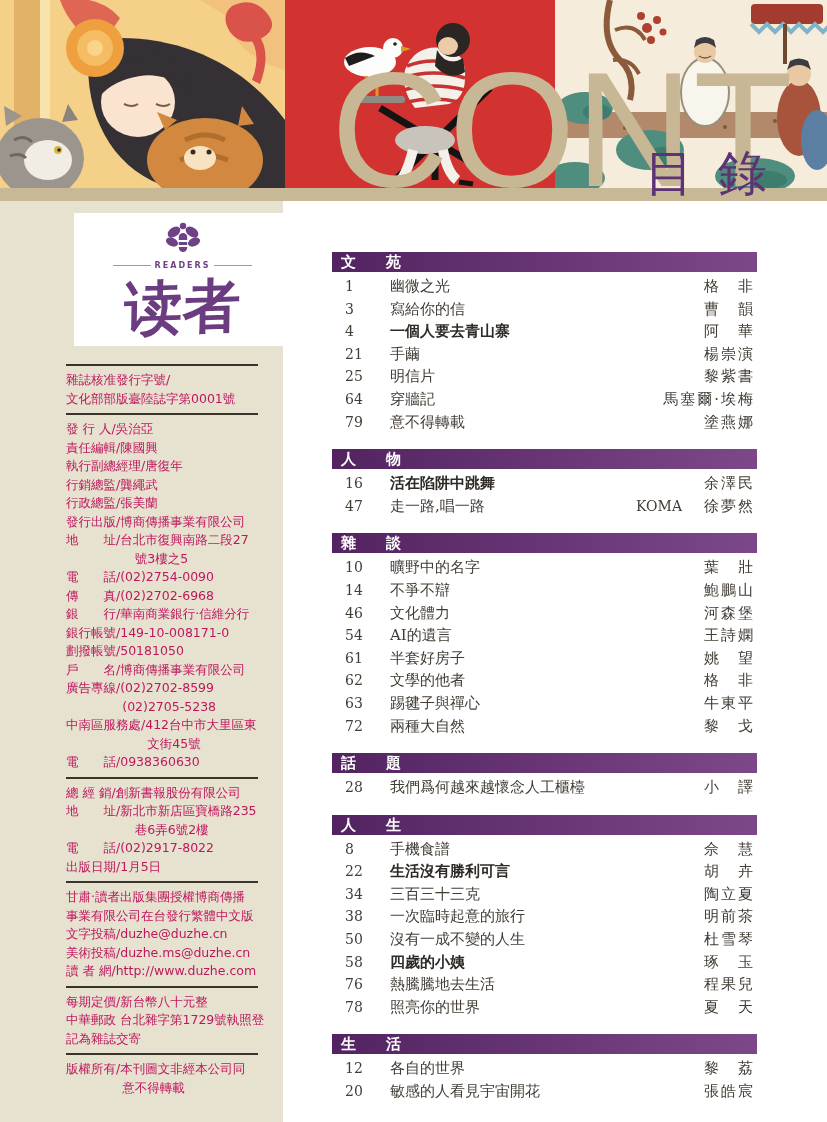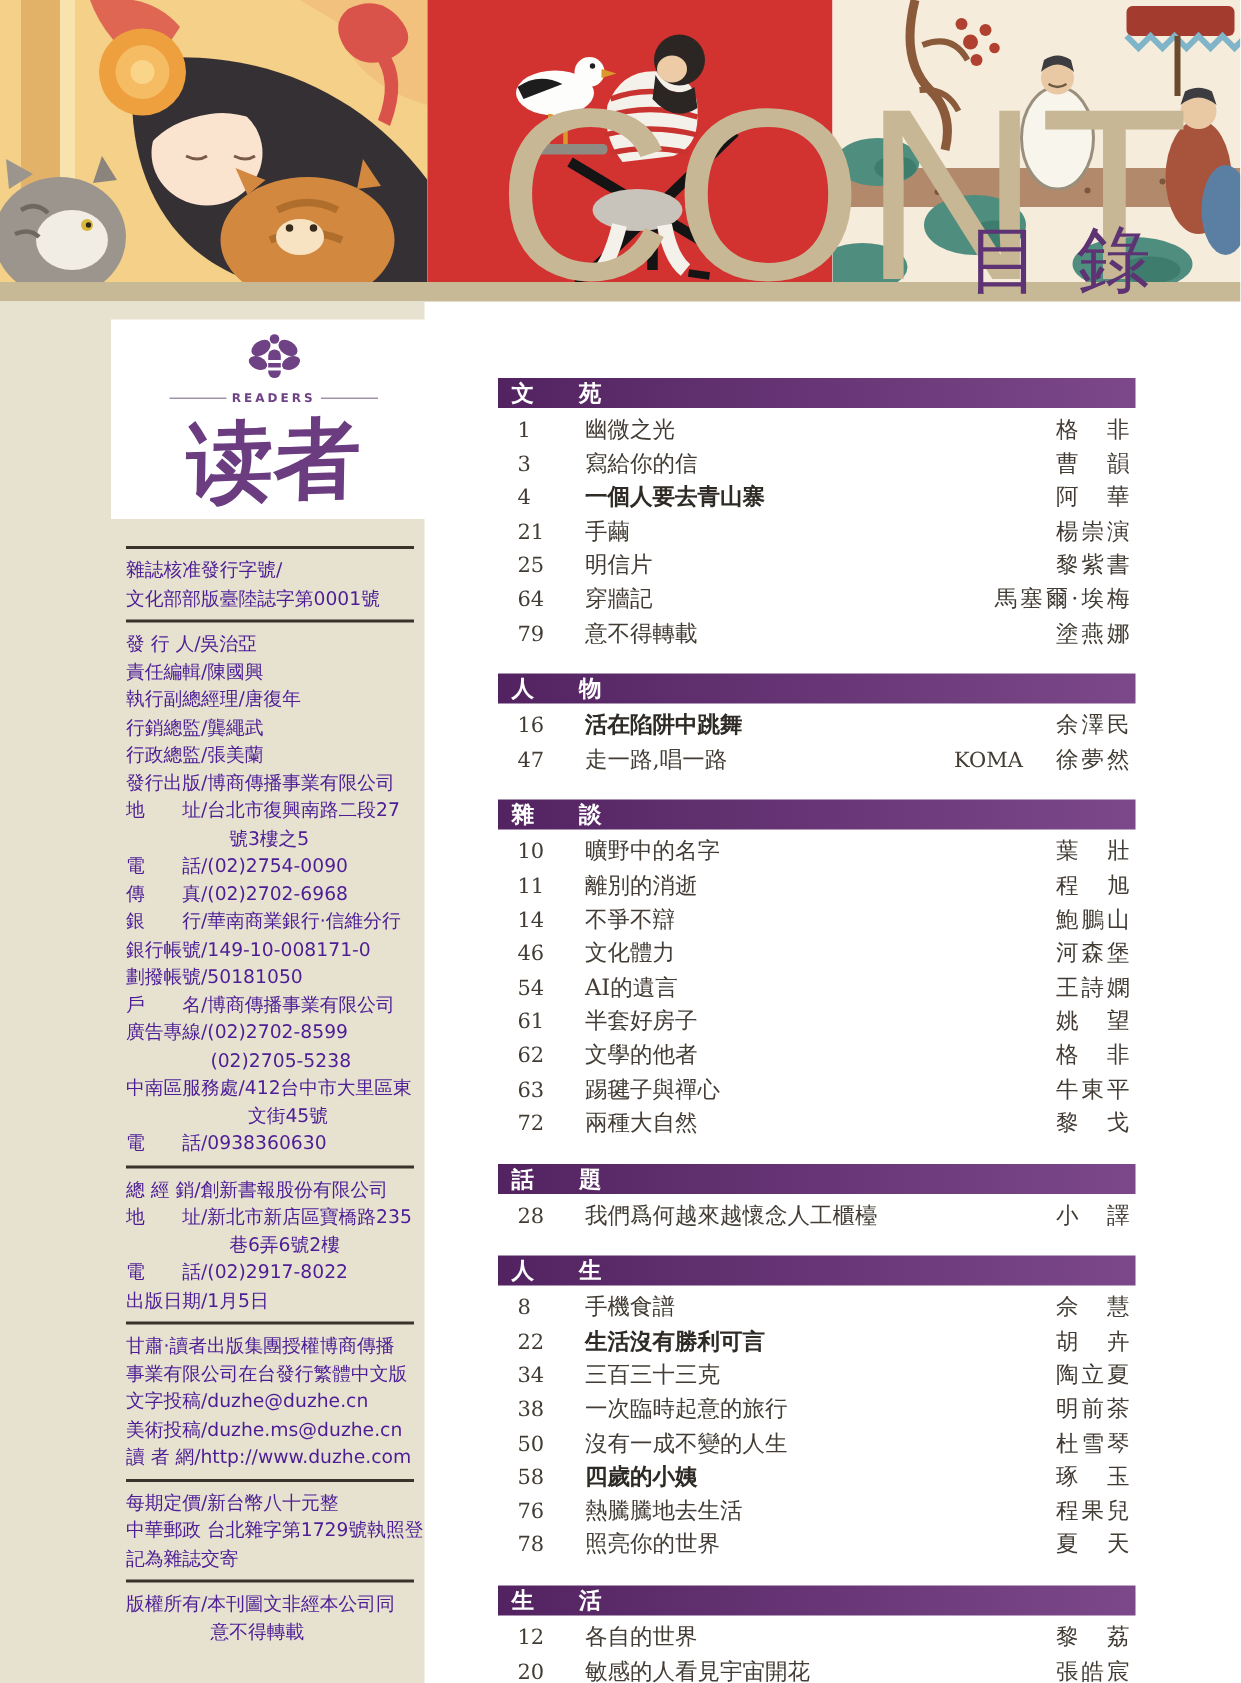--- a/index.html
+++ b/index.html
@@ -20,21 +20,21 @@
         font-family:Liberation Serif, serif;font-size:49px;line-height:56px;
         color:#5d3374;letter-spacing:24px;white-space:nowrap}
   
   .sidebar{position:absolute;left:0;top:201px;width:283px;height:921px;background:#e7e1d0;z-index:3}
   .logo-box{position:absolute;left:74px;top:12px;width:217px;height:133px;background:#fff;text-align:center}
   .readers-row{display:flex;align-items:center;justify-content:center;margin-top:2px}
   .readers-row .line{flex:0 0 38px;height:1px;background:#a093ab}
   .readers-word{font-size:8px;letter-spacing:2px;color:#6f4285;margin:0 4px;font-weight:bold}
   .brand{font-family:"DejaVu Serif",serif;font-weight:bold;font-size:58px;line-height:74px;
          color:#6b3d80;transform:rotate(-2deg) skewX(-3deg)}
-  .side-info{position:absolute;left:84px;top:158px;width:192px;font-size:12.5px;line-height:18.5px;color:#4c1d95}
+  .side-info{position:absolute;left:66px;top:158px;width:192px;font-size:12.5px;line-height:18.5px;color:#be185d}
   .rule{height:0;border-top:2px solid #38332b;margin:5px 0 5px 0}
   .info-line{white-space:nowrap}
   
   .toc{position:absolute;left:332px;top:236px;width:425px;z-index:4}
   .section-bar{height:20px;line-height:20px;background:linear-gradient(90deg,#532361,#7c4889);
                color:#fff;font-weight:bold;font-size:15px;padding-left:9px;margin-top:14px}
   .section-bar:first-child{margin-top:16px}
   .rows{padding-top:5px}
   .row{display:flex;align-items:baseline;height:22.6px;font-size:15px}
   .pg{flex:0 0 45px;padding-left:13px;font-family:"DejaVu Serif",serif;font-size:14px}
@@ -285,25 +285,20 @@
       </div>
     </div>
     <div class="section-bar">雜　　談</div>
     <div class="rows">
       <div class="row">
         <span class="pg">10</span>
         <span class="ttl">曠野中的名字</span>
         <span class="auth">葉　壯</span>
       </div>
       <div class="row">
-        <span class="pg">11</span>
-        <span class="ttl">離別的消逝</span>
-        <span class="auth">程　旭</span>
-      </div>
-      <div class="row">
         <span class="pg">14</span>
         <span class="ttl">不爭不辯</span>
         <span class="auth">鮑鵬山</span>
       </div>
       <div class="row">
         <span class="pg">46</span>
         <span class="ttl">文化體力</span>
         <span class="auth">河森堡</span>
       </div>
       <div class="row">

